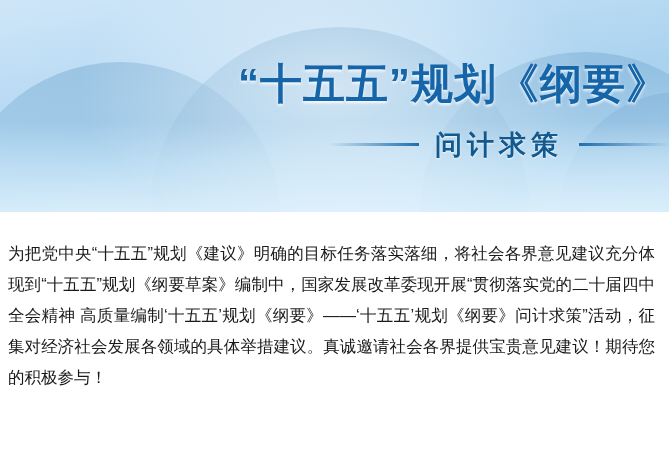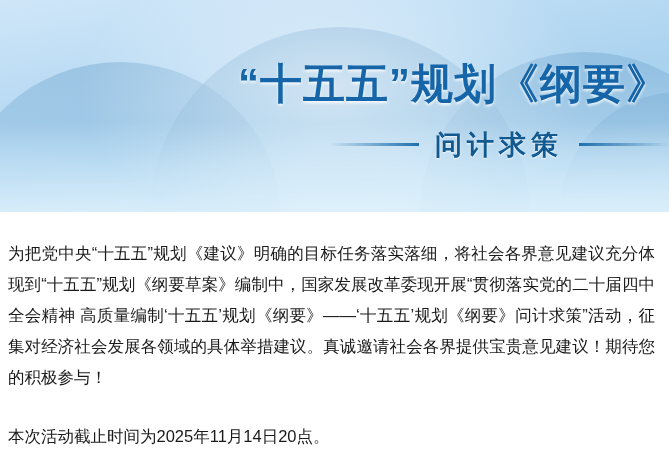--- a/index.html
+++ b/index.html
@@ -138,16 +138,15 @@
       <div class="sub-row">
         <span class="sub-rule"></span>
         <span class="title-sub">问计求策</span>
         <span class="sub-rule right"></span>
       </div>
     </div>
   </div>
 
   <div class="content">
     <p class="para">为把党中央“十五五”规划《建议》明确的目标任务落实落细，将社会各界意见建议充分体现到“十五五”规划《纲要草案》编制中，国家发展改革委现开展“贯彻落实党的二十届四中全会精神 高质量编制‘十五五’规划《纲要》——‘十五五’规划《纲要》问计求策”活动，征集对经济社会发展各领域的具体举措建议。真诚邀请社会各界提供宝贵意见建议！期待您的积极参与！</p>
-    <p class="para second">本次活动截止时间为2025年11月14日20点。</p>
   </div>
 
 </div>
 
 </body></html>

